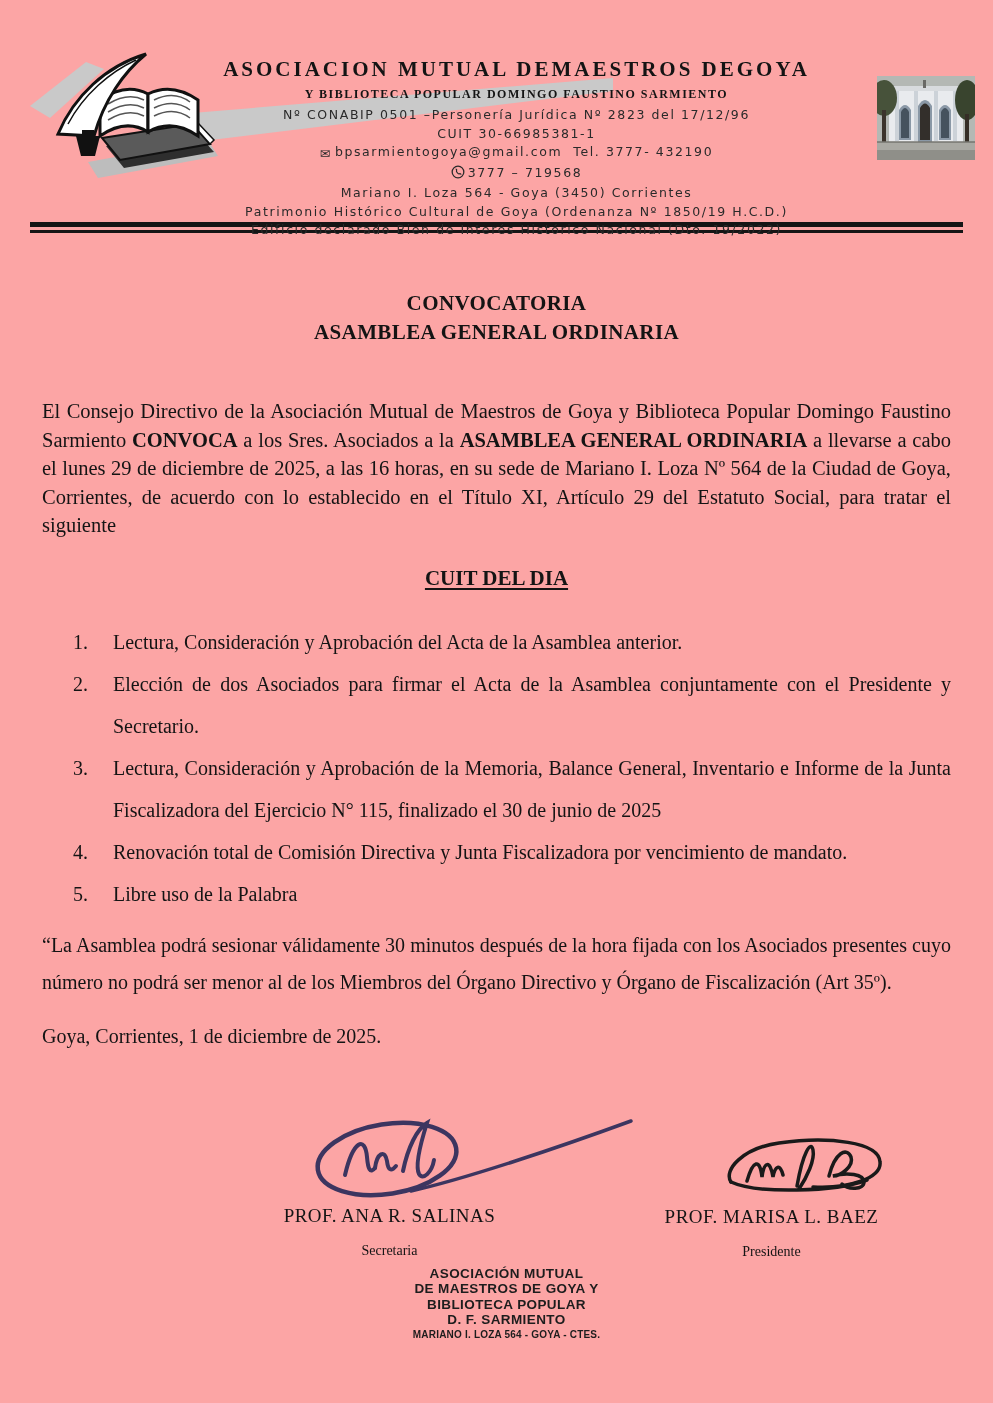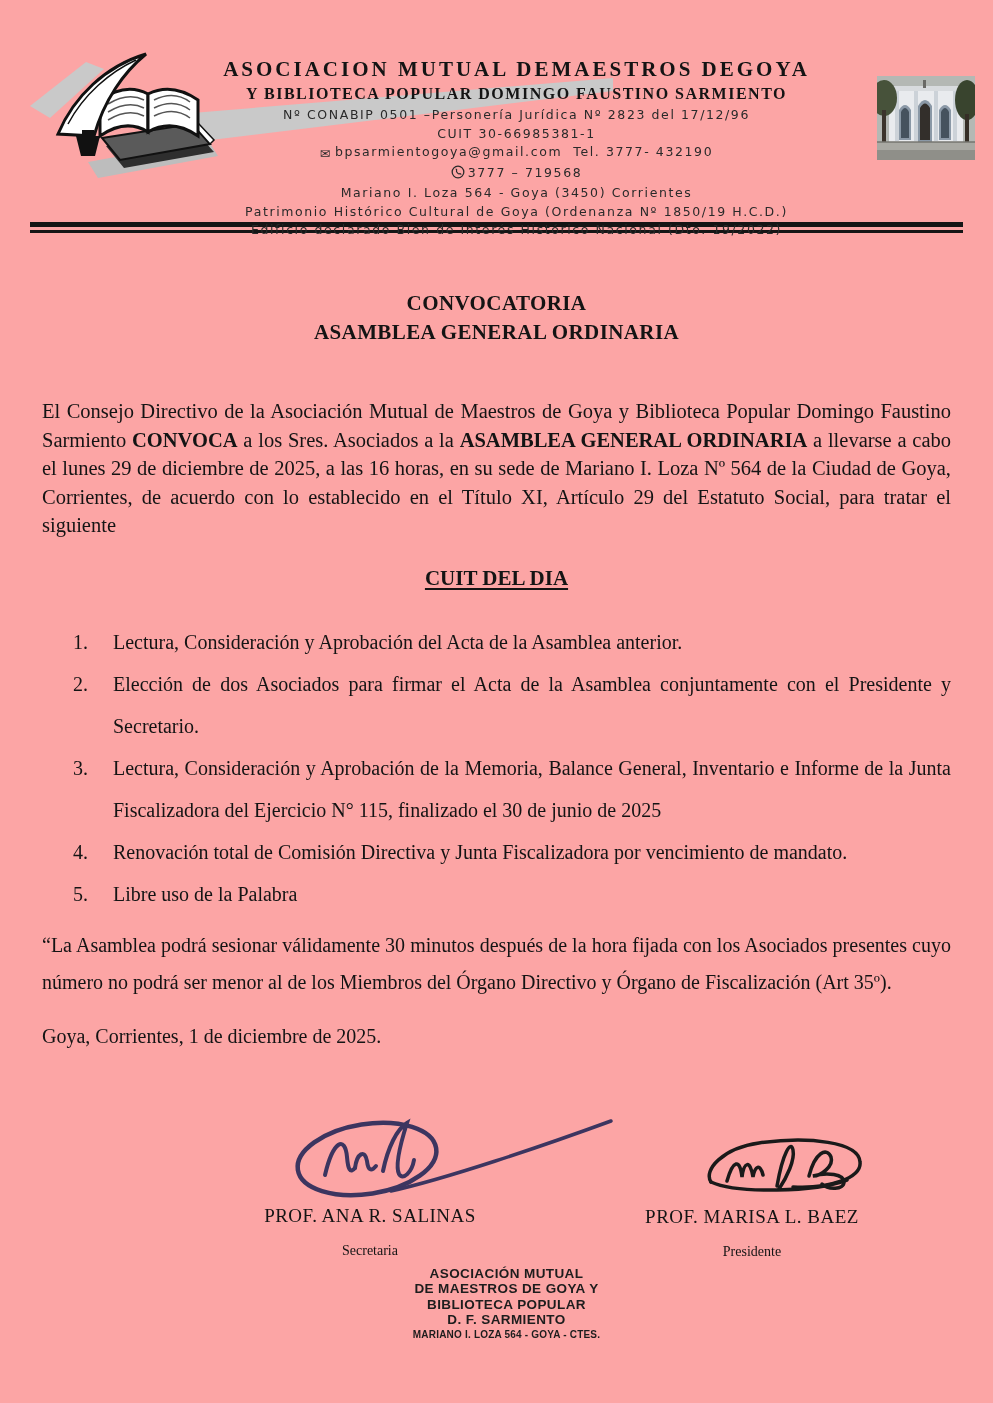--- a/index.html
+++ b/index.html
@@ -5,21 +5,21 @@
   html,body{margin:0;padding:0;background:#888;}
   .page{width:993px;height:1403px;background:#fca5a5;position:relative;margin:0 auto;
         font-family:"Liberation Serif",serif;color:#141414;overflow:hidden;}
 
   
   .letterhead{position:relative;height:212px;}
   .logo-svg{position:absolute;left:28px;top:44px;width:600px;height:150px;z-index:0;}
   .building-photo{position:absolute;right:18px;top:76px;width:98px;height:84px;z-index:1;}
   .head-text{position:relative;z-index:2;text-align:center;margin:0 128px 0 168px;padding-top:56px;}
   .org1{font-weight:bold;font-size:21px;letter-spacing:3px;line-height:26px;white-space:nowrap;}
-  .org2{font-weight:bold;font-size:16px;letter-spacing:1.5px;line-height:24px;white-space:nowrap;}
+  .org2{font-weight:bold;font-size:12px;letter-spacing:1.5px;line-height:24px;white-space:nowrap;}
   .meta{font-family:"DejaVu Sans",sans-serif;font-size:12.5px;letter-spacing:1.6px;
         color:#2a2a2a;line-height:18.5px;white-space:nowrap;}
   .meta .icn{display:inline-block;vertical-align:-2px;margin-right:3px;}
 
   
   .double-rule{margin:10px 30px 0 30px;height:3px;
                border-top:5px solid #151515;border-bottom:3px solid #151515;}
 
   
   .body-area{padding:0 42px;}
@@ -30,21 +30,21 @@
   .agenda-heading{margin-top:26px;text-align:center;font-weight:bold;font-size:21px;}
   .agenda-heading span{text-decoration:underline;text-decoration-thickness:2px;text-underline-offset:3px;}
   .agenda{margin-top:30px;}
   .agenda-item{display:flex;font-size:20px;line-height:42px;}
   .agenda-num{width:40px;margin-left:31px;flex:0 0 auto;}
   .agenda-text{flex:1;text-align:justify;}
   .quote{margin-top:12px;font-size:20px;line-height:37px;text-align:justify;}
   .dateline{margin-top:5px;font-size:20px;line-height:30px;}
 
   
-  .sig-row{display:flex;margin-top:50px;}
+  .sig-row{display:flex;margin-top:50px;justify-content:center;}
   .sig-col{position:relative;text-align:center;}
   .sig-col.left{width:360px;margin-left:148px;}
   .sig-col.right{width:320px;margin-left:42px;}
   .sig-svg{display:block;}
   .sig-left-svg{width:330px;height:90px;margin:10px 0 4px 95px;}
   .sig-right-svg{width:170px;height:62px;margin:33px auto 10px 105px;}
   .sig-name{font-size:19px;letter-spacing:0.5px;}
   .sig-role{font-size:14px;margin-top:16px;}
 
   

